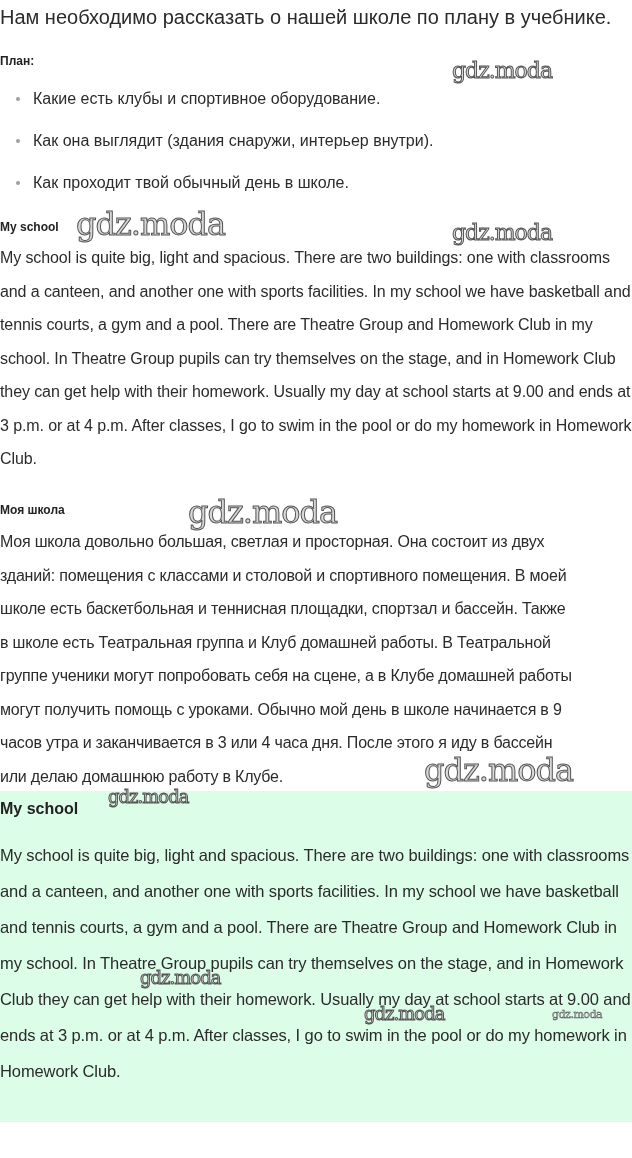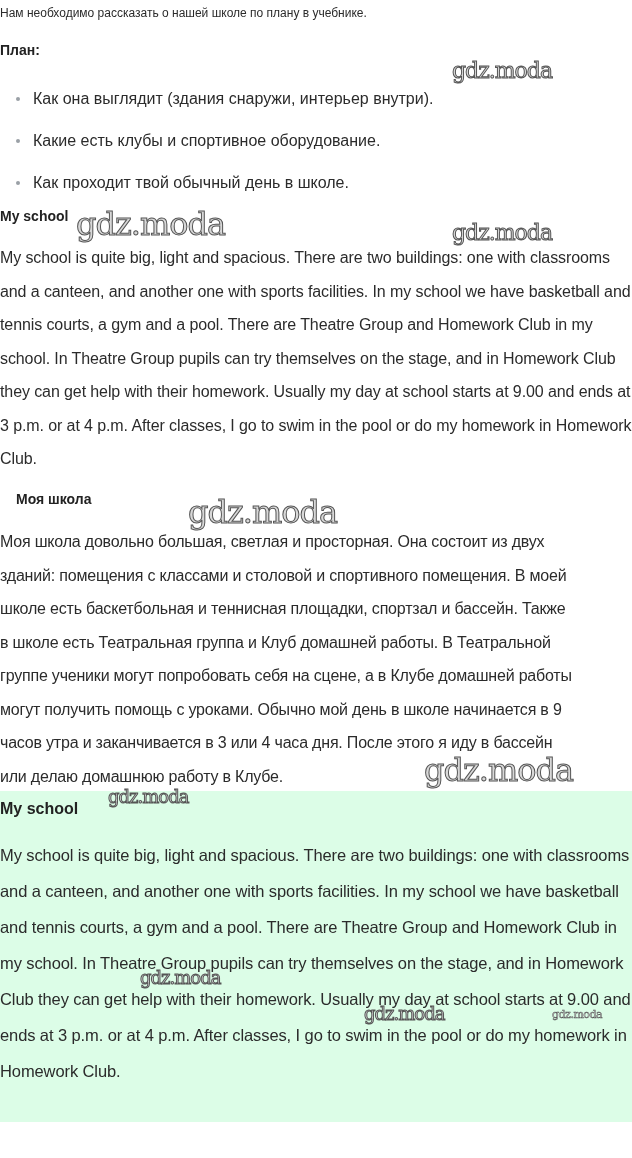--- a/index.html
+++ b/index.html
@@ -1,46 +1,46 @@
 <!DOCTYPE html>
 <html><head>
 <meta charset="utf-8">
 <style>
   html, body { margin:0; padding:0; background:#ffffff; }
   body { width:632px; height:1158px; position:relative; overflow:hidden;
          font-family:"Liberation Sans", sans-serif; color:#2b2b2b; }
-  .p { position:absolute; left:0; margin:0; font-size:12px; }
+  .p { position:absolute; left:0; margin:0; font-size:20px; }
   .intro { top:6px; }
-  .bold { font-weight:bold; font-size:14px; color:#222; }
+  .bold { font-weight:bold; font-size:12px; color:#222;margin-top:12px; }
   .plan { top:42px; }
   ul.plan-list { position:absolute; top:78px; left:0; margin:0; padding:0; list-style:none; width:600px; }
   ul.plan-list li { position:relative; padding-left:33px; height:42px; line-height:42px; font-size:16px; color:#2b2b2b; }
   ul.plan-list li .dot { position:absolute; left:16px; top:19px; width:4px; height:4px; border-radius:50%; background:#9aa0a6; }
   .h1 { top:208px; }
   .body1 { position:absolute; top:241px; left:0; width:632px; line-height:33.5px; font-size:16px; margin:0; letter-spacing:-0.1px; }
-  .h2 { top:491px;padding-left:16px; }
+  .h2 { top:491px; }
   .body2 { position:absolute; top:525px; left:0; width:574px; line-height:33.5px; font-size:16px; margin:0; letter-spacing:-0.2px; }
   .green { position:absolute; top:791px; left:0; width:632px; height:331px; background:#dcfde7; }
   .h3 { position:absolute; top:800px; left:0; font-weight:bold; font-size:16px; color:#222; }
   .body3 { position:absolute; top:837px; left:0; width:632px; line-height:36px; font-size:16.5px; margin:0; letter-spacing:-0.1px; }
   .wm { position:absolute; font-family:"DejaVu Serif", serif; font-weight:normal; color:#d8d8d8;
         -webkit-text-stroke:1px #555; letter-spacing:-1px; white-space:nowrap; }
   .wm.lg { font-size:32px; }
   .wm.md { font-size:22px; }
   .wm.sm { font-size:18px; }
   .wm.xs { font-size:11px; -webkit-text-stroke:0.5px #555; letter-spacing:-0.5px; }
 </style>
 </head>
 <body>
 
 <p class="p intro">Нам необходимо рассказать о нашей школе по плану в учебнике.</p>
 <p class="p bold plan">План:</p>
 <ul class="plan-list">
+  <li><span class="dot"></span><span>Какие есть клубы и спортивное оборудование.</span></li>
   <li><span class="dot"></span><span>Как она выглядит (здания снаружи, интерьер внутри).</span></li>
-  <li><span class="dot"></span><span>Какие есть клубы и спортивное оборудование.</span></li>
   <li><span class="dot"></span><span>Как проходит твой обычный день в школе.</span></li>
 </ul>
 
 <p class="p bold h1">My school</p>
 <p class="body1">My school is quite big, light and spacious. There are two buildings: one with classrooms and a canteen, and another one with sports facilities. In my school we have basketball and tennis courts, a gym and a pool. There are Theatre Group and Homework Club in my school. In Theatre Group pupils can try themselves on the stage, and in Homework Club they can get help with their homework. Usually my day at school starts at 9.00 and ends at 3 p.m. or at 4 p.m. After classes, I go to swim in the pool or do my homework in Homework Club.</p>
 
 <p class="p bold h2">Моя школа</p>
 <p class="body2">Моя школа довольно большая, светлая и просторная. Она состоит из двух зданий: помещения с классами и столовой и спортивного помещения. В моей школе есть баскетбольная и теннисная площадки, спортзал и бассейн. Также в школе есть Театральная группа и Клуб домашней работы. В Театральной группе ученики могут попробовать себя на сцене, а в Клубе домашней работы могут получить помощь с уроками. Обычно мой день в школе начинается в 9 часов утра и заканчивается в 3 или 4 часа дня. После этого я иду в бассейн или делаю домашнюю работу в Клубе.</p>
 
 <div class="green"></div>

